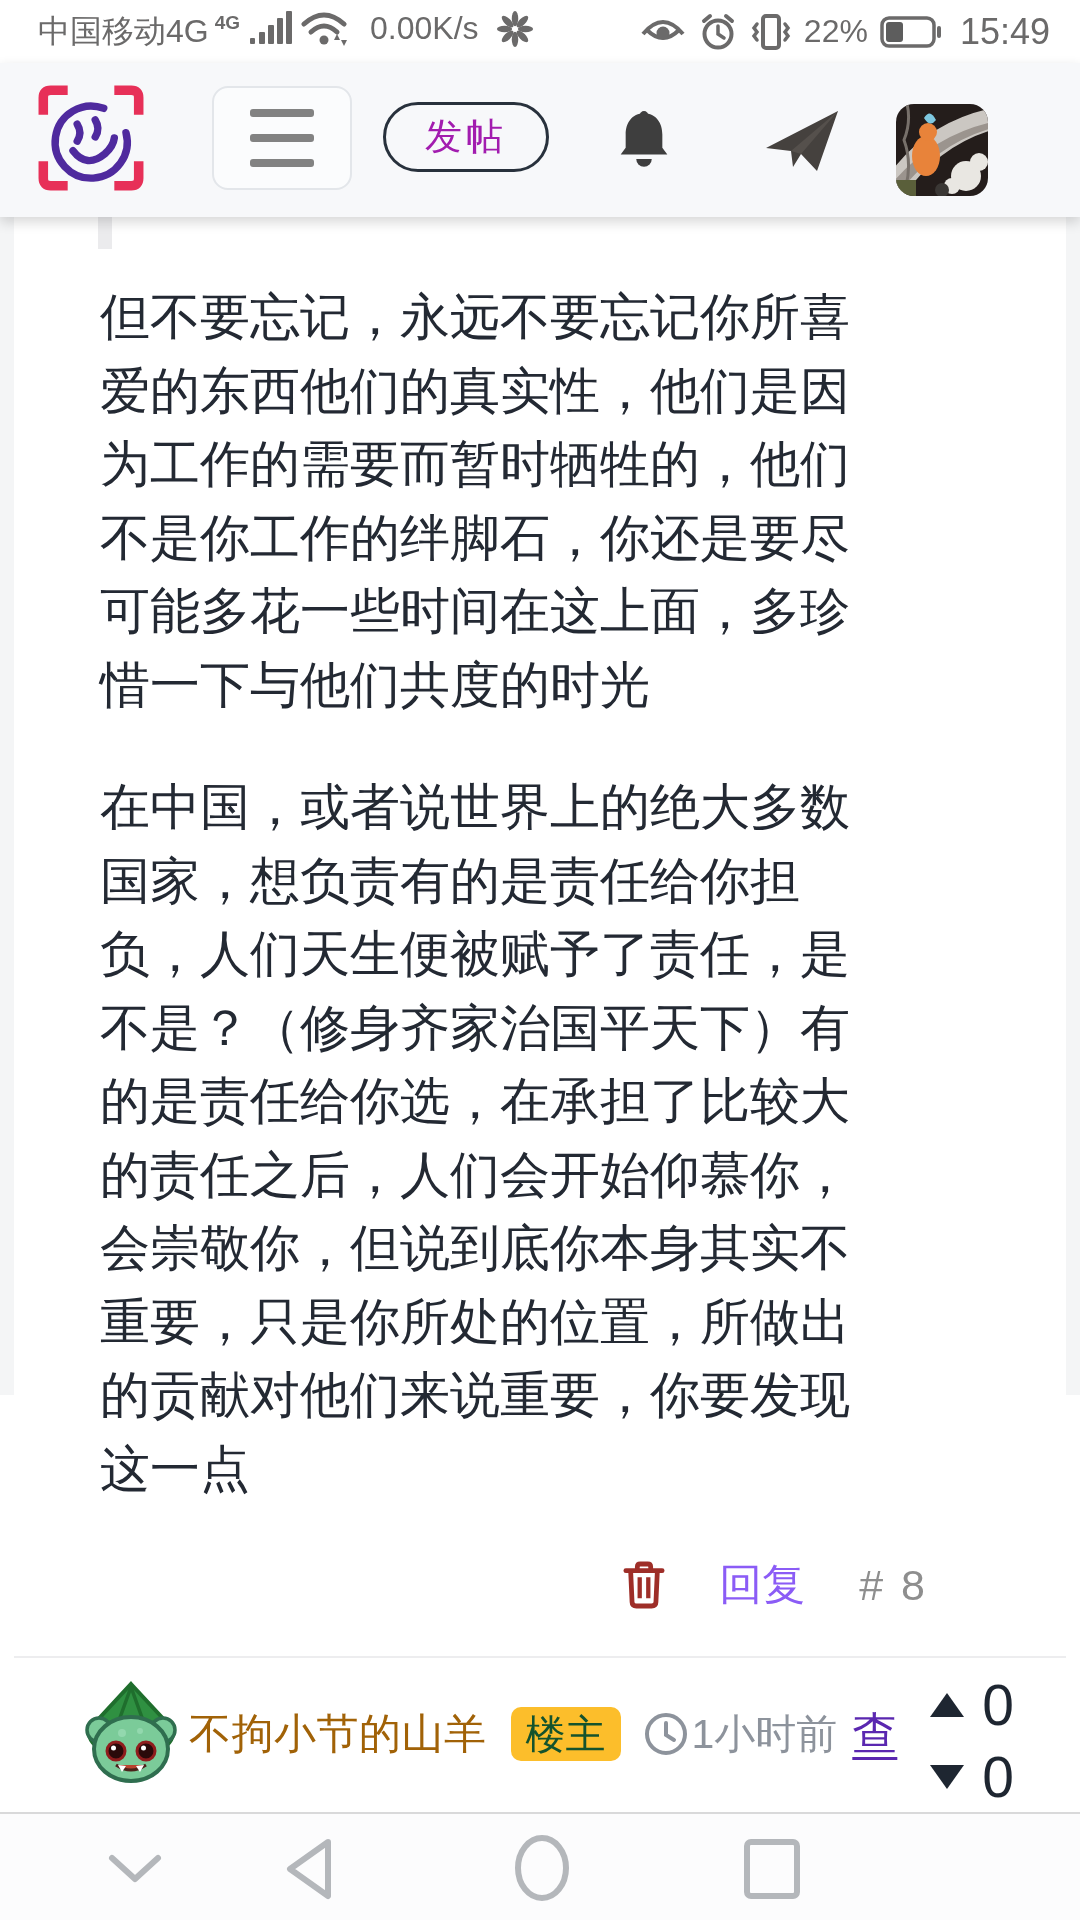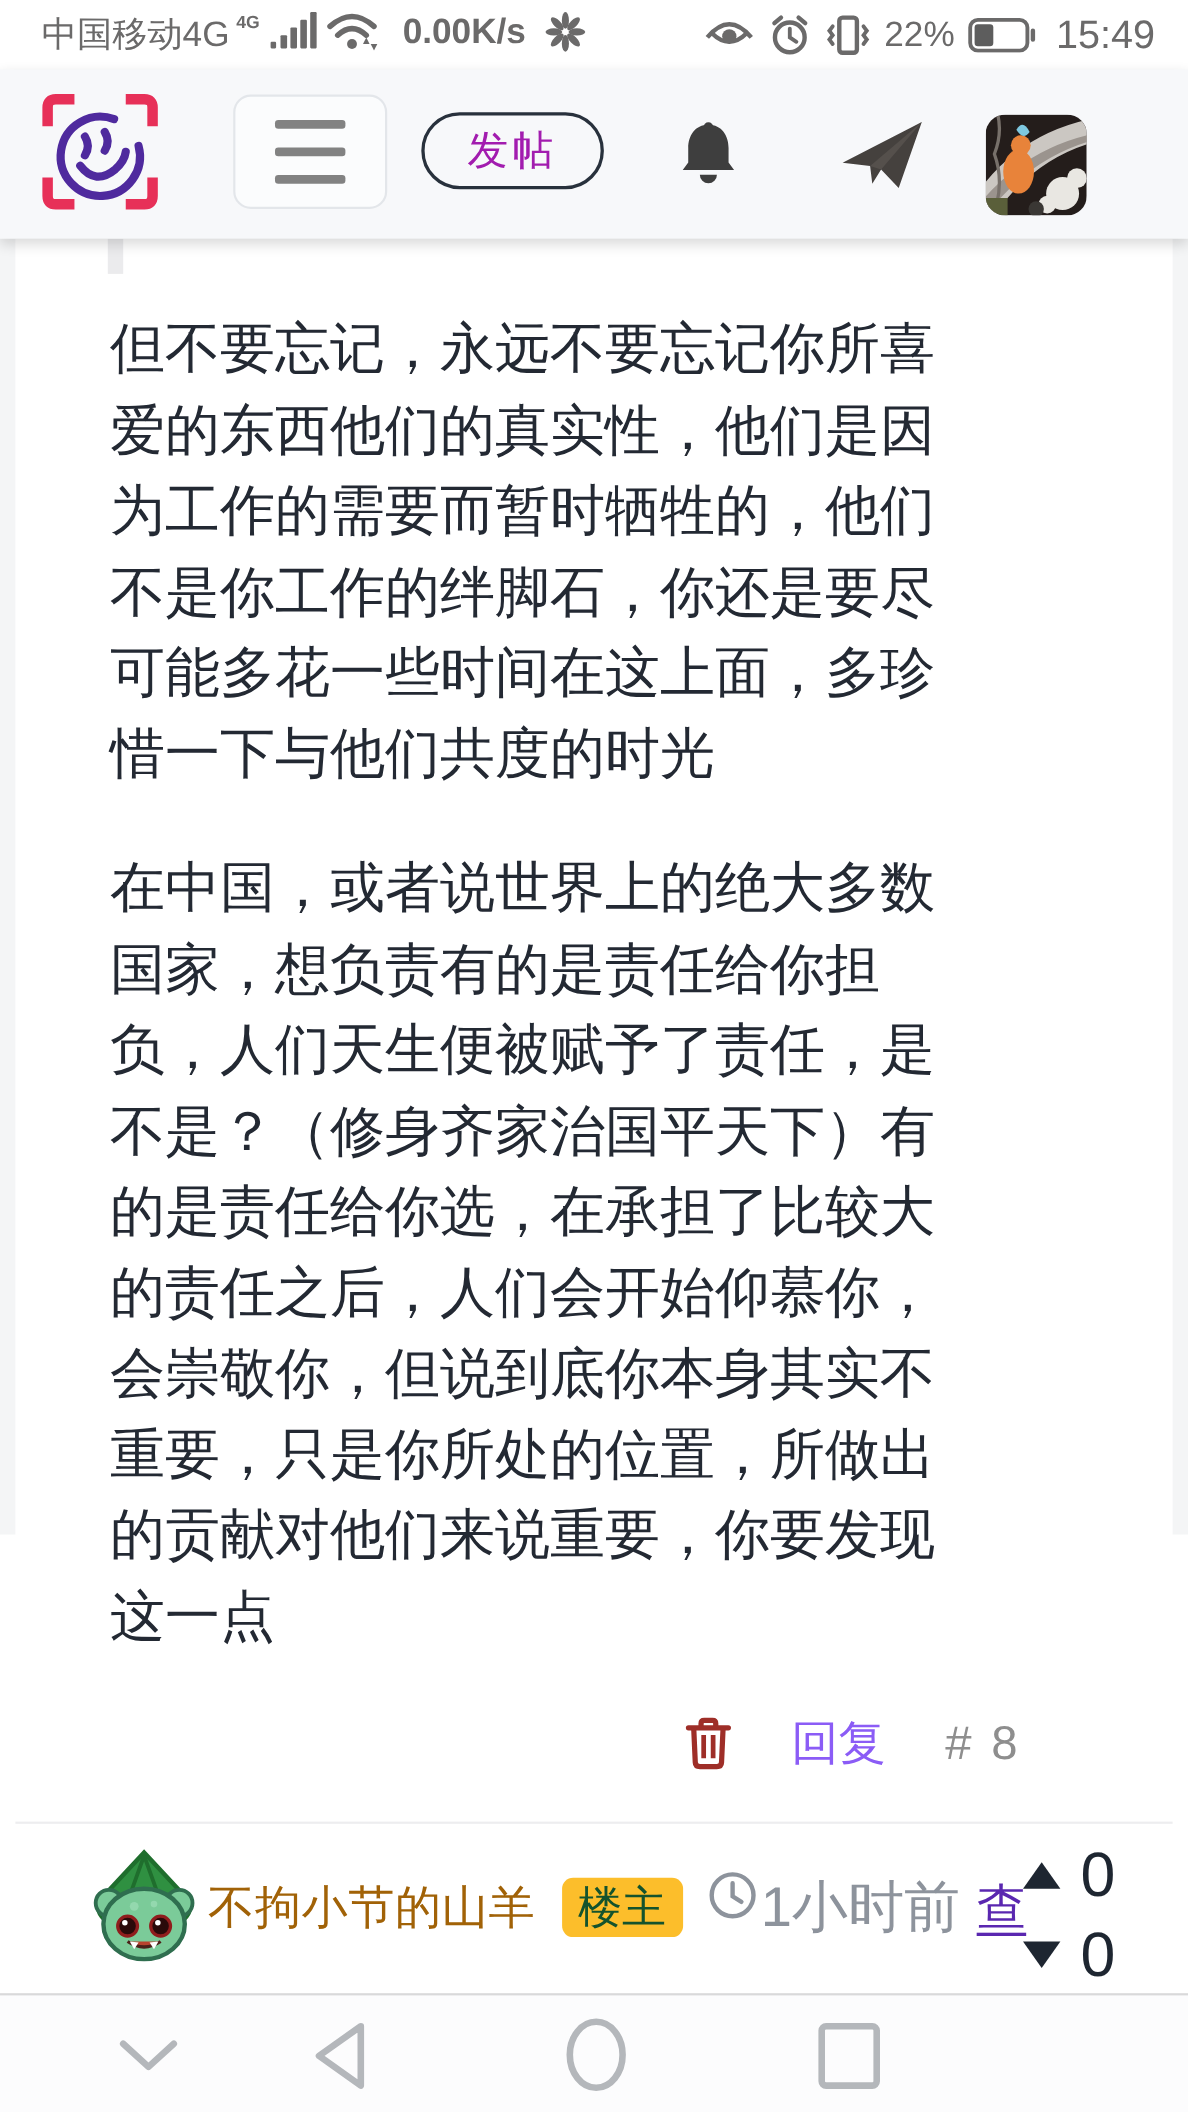--- a/index.html
+++ b/index.html
@@ -5,21 +5,21 @@
   html,body{margin:0;padding:0;}
   body{
     width:1080px;height:1920px;position:relative;overflow:hidden;
     background:#ffffff;font-family:"Liberation Sans","DejaVu Sans",sans-serif;
     -webkit-font-smoothing:antialiased;
   }
   
   .status-bar{position:absolute;top:0;left:0;width:1080px;height:63px;background:#fff;
     display:flex;align-items:center;padding:0 30px 0 38px;box-sizing:border-box;color:#6b6a6a;}
   .sb-left{display:flex;gap:8px;font-size:32px;}
-  .sb-sup{font-size:16px;font-weight:bold;align-self:flex-start;margin:2px 0 0 -2px;}
+  .sb-sup{font-size:19px;font-weight:bold;align-self:flex-start;margin:2px 0 0 -2px;}
   .sb-right{margin-left:auto;display:flex;align-items:center;gap:12px;font-size:32px;}
   .sb-time{font-size:36px;margin-left:6px;}
   .sb-icon{display:block;}
   
   .header{position:absolute;top:63px;left:0;width:1080px;height:154px;background:#f7f8fa;
     box-shadow:0 5px 12px rgba(0,0,0,.16);z-index:10;}
   .logo{position:absolute;left:38px;top:22px;width:106px;height:106px;}
   .menu-btn{position:absolute;left:212px;top:23px;width:140px;height:104px;background:#fbfcfd;
     border:2px solid #e3e6ea;border-radius:16px;box-sizing:border-box;
     display:flex;flex-direction:column;justify-content:center;align-items:center;gap:17px;}
@@ -41,21 +41,21 @@
   .actions{position:absolute;top:1340px;right:138px;height:56px;display:flex;align-items:center;gap:54px;}
   .reply-link{font-size:43px;color:#8b5cf6;}
   .floor-label{font-size:43px;color:#8e8e8e;letter-spacing:3px;}
   .divider{position:absolute;top:1439px;left:0;width:1052px;height:2px;background:#ededef;}
   
   .c-avatar{position:absolute;left:64px;top:1464px;width:106px;height:106px;}
   .c-row{position:absolute;left:175px;top:1482px;height:70px;display:flex;align-items:center;}
   .c-name{font-size:42px;color:#a16207;letter-spacing:0.5px;}
   .c-badge{margin-left:24px;background:#fcbe2b;color:#14532d;font-size:40px;border-radius:10px;
     padding:7px 15px;line-height:1;}
-  .c-time{margin-left:22px;display:flex;gap:3px;color:#8d939c;font-size:51px;}
+  .c-time{margin-left:22px;display:flex;align-items:center;gap:3px;color:#8d939c;font-size:41px;}
   .c-view{margin-left:15px;font-size:45px;color:#5a27b0;text-decoration:underline;
     text-decoration-thickness:3px;text-underline-offset:8px;}
   .vote{position:absolute;display:flex;align-items:center;gap:18px;color:#1e2631;font-size:57px;}
   .vote-up{top:1455px;right:52px;}
   .vote-down{top:1527px;right:52px;}
   .tri-up{width:0;height:0;border-left:17px solid transparent;border-right:17px solid transparent;
     border-bottom:24px solid #1e2631;}
   .tri-down{width:0;height:0;border-left:17px solid transparent;border-right:17px solid transparent;
     border-top:24px solid #1e2631;}
   
@@ -77,21 +77,21 @@
       <rect x="29" y="8" width="6" height="26" fill="#6b6a6a" rx="1"></rect>
       <rect x="38" y="1" width="6" height="33" fill="#6b6a6a" rx="1"></rect>
     </svg>
     <svg class="sb-icon" width="52" height="38" viewBox="0 0 52 38">
       <path d="M4,14 Q24,-4 44,14" fill="none" stroke="#6b6a6a" stroke-width="5" stroke-linecap="round"></path>
       <path d="M11,22 Q24,10 37,22" fill="none" stroke="#6b6a6a" stroke-width="5" stroke-linecap="round"></path>
       <circle cx="24" cy="30" r="4.5" fill="#6b6a6a"></circle>
       <path d="M34,30 l6,0 -3,-6 z" fill="#6b6a6a"></path>
       <path d="M41,36 l6,0 -3,-6 z" fill="#6b6a6a" transform="rotate(180 44 33)"></path>
     </svg>
-    <span style="margin-left:10px;font-weight:bold;">0.00K/s</span>
+    <span style="margin-left:10px;">0.00K/s</span>
     <svg class="sb-icon" width="40" height="38" viewBox="0 0 40 40" style="margin-left:8px;">
       <g fill="#6b6a6a">
         <ellipse cx="20" cy="9" rx="3.4" ry="8"></ellipse>
         <ellipse cx="20" cy="9" rx="3.4" ry="8" transform="rotate(45 20 20)"></ellipse>
         <ellipse cx="20" cy="9" rx="3.4" ry="8" transform="rotate(90 20 20)"></ellipse>
         <ellipse cx="20" cy="9" rx="3.4" ry="8" transform="rotate(135 20 20)"></ellipse>
         <ellipse cx="20" cy="9" rx="3.4" ry="8" transform="rotate(180 20 20)"></ellipse>
         <ellipse cx="20" cy="9" rx="3.4" ry="8" transform="rotate(225 20 20)"></ellipse>
         <ellipse cx="20" cy="9" rx="3.4" ry="8" transform="rotate(270 20 20)"></ellipse>
         <ellipse cx="20" cy="9" rx="3.4" ry="8" transform="rotate(315 20 20)"></ellipse>

